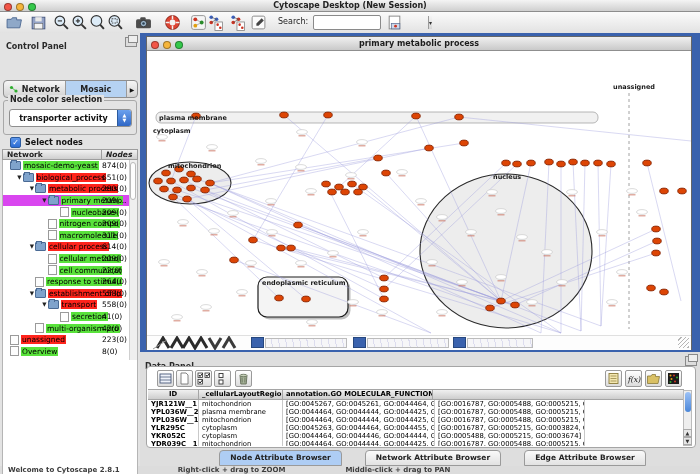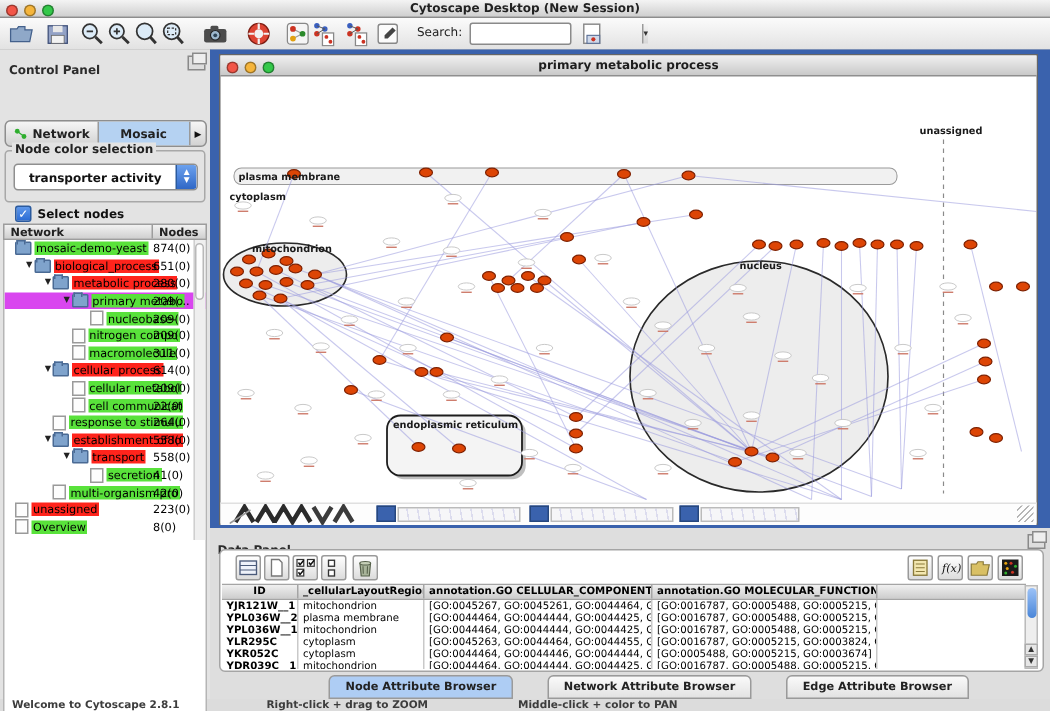--- a/index.html
+++ b/index.html
@@ -44,21 +44,21 @@
   #cp-combo .step{width:13px;height:100%;background:linear-gradient(#6ba1ee,#2f67c6);border-left:1px solid #2a5a9e;
     color:#fff;font-size:5px;line-height:5px;display:flex;flex-direction:column;align-items:center;justify-content:center;}
   #cp-checkrow{left:10px;top:104px;display:flex;align-items:center;gap:4px;}
   #cp-checkbox{width:9px;height:9px;border-radius:2px;background:linear-gradient(#5e97ea,#2b6cd4);
     border:1px solid #2a5a9e;color:#fff;font-size:8px;line-height:9px;text-align:center;font-weight:bold;}
   #cp-checklabel{font-size:8px;font-weight:bold;color:#111;}
   #tree-head{left:2px;top:116px;width:136px;height:11px;display:flex;
     background:linear-gradient(#f2f2f2,#cfcfcf);border:1px solid #9d9d9d;box-sizing:border-box;}
   #tree-head .hc{font-size:7.5px;font-weight:bold;color:#222;line-height:9px;padding-left:4px;}
   #tree-head .hc1{width:94px;border-right:1px solid #9d9d9d;}
-  #tree-head .hc2{flex:1;}
+  #tree-head .hc2{flex:1;font-style:italic;}
   #tree-box{left:2px;top:127px;width:136px;height:326px;background:#fff;border:1px solid #b5b5b5;
     border-top:none;box-sizing:border-box;border-radius:0 0 4px 4px;overflow:hidden;}
   #tree-scroll{right:0px;top:0px;width:7px;height:200px;background:#efefef;border-left:1px solid #cfcfcf;position:absolute;}
   #tree-thumb{position:absolute;left:0px;top:2px;width:6px;height:38px;background:#fdfdfd;border:1px solid #b9b9b9;border-radius:3px;box-sizing:border-box;}
   .trow{height:11.6px;display:flex;align-items:center;position:relative;font-size:7.5px;color:#000;}
   .trow.sel{background:#d946ef;}
   .tsp{display:inline-block;text-align:right;font-size:5.5px;color:#222;flex:none;line-height:11px;}
   .tico{flex:none;width:9px;height:7px;margin:0 2px 0 1px;position:relative;}
   .tico.fold{background:#7fa3cc;border:1px solid #4a6a94;border-radius:1px;}
   .tico.fold:before{content:"";position:absolute;left:0;top:-2px;width:4px;height:2px;background:#7fa3cc;border:1px solid #4a6a94;border-bottom:none;}
@@ -650,21 +650,20 @@
           <circle cx="8" cy="4.5" r="1" fill="#cc3322"></circle>
           <circle cx="11" cy="6.5" r="1" fill="#2fae2f"></circle>
           <circle cx="5.5" cy="8" r="1" fill="#e2a010"></circle>
           <circle cx="9" cy="10.5" r="1" fill="#cc3322"></circle>
           <circle cx="4.5" cy="11" r="1" fill="#2fae2f"></circle>
         </svg></span>
     <div id="dp-table">
       <div class="dphead" id="dp-head">
           <div class="dpc c0">ID</div>
           <div class="dpc c1">_cellularLayoutRegion</div>
-          <div class="dpc c2">annotation.GO CELLULAR_COMPONENT</div>
           <div class="dpc c3">annotation.GO MOLECULAR_FUNCTION</div>
           <div class="dpc cf"></div>
         </div>
       <div id="dp-rows">
           <div class="dprow">
             <div class="dpc c0">YJR121W__1</div>
             <div class="dpc c1">mitochondrion</div>
             <div class="dpc c2">[GO:0045267, GO:0045261, GO:0044464, G...</div>
             <div class="dpc c3">[GO:0016787, GO:0005488, GO:0005215, G...</div>
             <div class="dpc cf"></div>
@@ -715,14 +714,14 @@
 </div>
 <div id="dp-tabs" class="abs">
     <div class="dptab on">Node Attribute Browser</div>
     <div class="dptab">Network Attribute Browser</div>
     <div class="dptab">Edge Attribute Browser</div>
   </div>
 
 <div id="status-bar" class="abs">
     <span class="sbi">Welcome to Cytoscape 2.8.1</span>
     <span class="sbi">Right-click + drag to ZOOM</span>
-    <span class="sbi">Middle-click + color to PAN</span>
+    <span class="sbi">Middle-click + drag to PAN</span>
   </div>
 
 </body></html>

